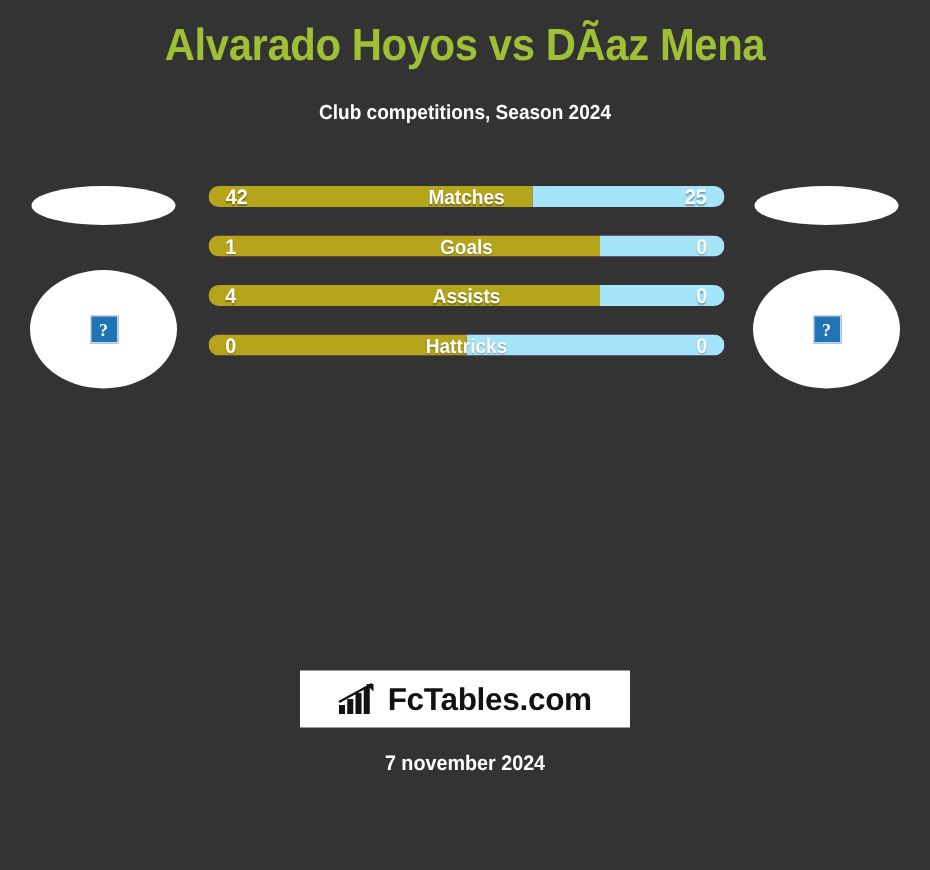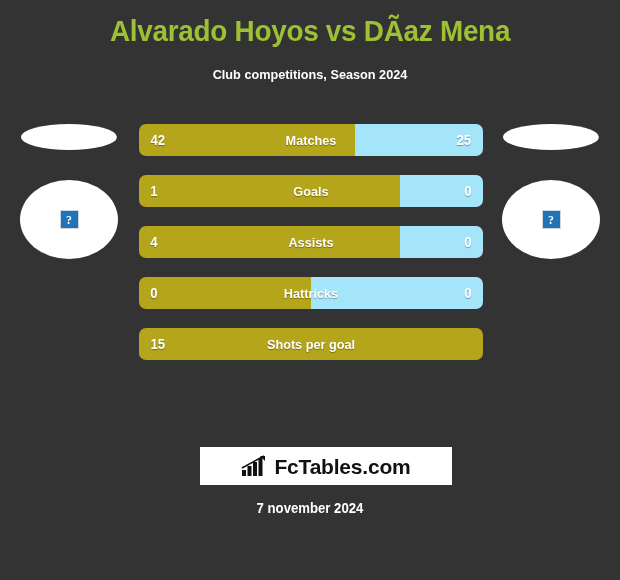--- a/index.html
+++ b/index.html
@@ -98,21 +98,21 @@
   
   #stats {
     position:absolute;
     left:139px;
     top:124px;
     width:344px;
   }
 
   .stat-row {
     position:relative;
-    height:32px;
+    height:14px;
     margin-bottom:19px;
     border-radius:7px;
     overflow:hidden;
     background:#701a75;
   }
 
   .bar-right {
     position:absolute;
     top:0;
     right:0;
@@ -159,21 +159,21 @@
     text-shadow:0 1px 1px rgba(0,0,0,.35);
   }
   .stat-home { left:11px;  }
   .stat-away { right:11px; }
 
   
   #logo-badge {
     position:absolute;
     left:200px;
     top:447px;
-    width:252px;
+    width:220px;
     height:38px;
     background:#ffffff;
     display:flex;
     align-items:center;
     justify-content:center;
     gap:7px;
   }
 
   #logo-chart-icon { display:block; }
 
@@ -240,25 +240,20 @@
       <div class="stat-home">4</div>
       <div class="stat-label">Assists</div>
       <div class="stat-away">0</div>
     </div>
     <div class="stat-row">
       <div class="bar-right" style="width: 50%; background: rgb(165, 229, 250);"></div>
       <div class="bar-left" style="width: 50%; background: rgb(180, 165, 26);"></div>
       <div class="stat-home">0</div>
       <div class="stat-label">Hattricks</div>
       <div class="stat-away">0</div>
-    </div>
-    <div class="stat-row">
-      <div class="bar-left" style="width: 100%; background: rgb(180, 165, 26);"></div>
-      <div class="stat-home">15</div>
-      <div class="stat-label">Shots per goal</div>
     </div>
   </div>
 
 <div id="logo-badge">
   <svg id="logo-chart-icon" width="26" height="22" viewBox="0 0 26 22">
     <rect x="1" y="15" width="4" height="6" fill="#111111"></rect>
     <rect x="6.5" y="11" width="4" height="10" fill="#111111"></rect>
     <rect x="12" y="7" width="4" height="14" fill="#111111"></rect>
     <rect x="17.5" y="3" width="4" height="18" fill="#111111"></rect>
     <path d="M1 13 L23 1" stroke="#111111" stroke-width="1.6" fill="none"></path>

